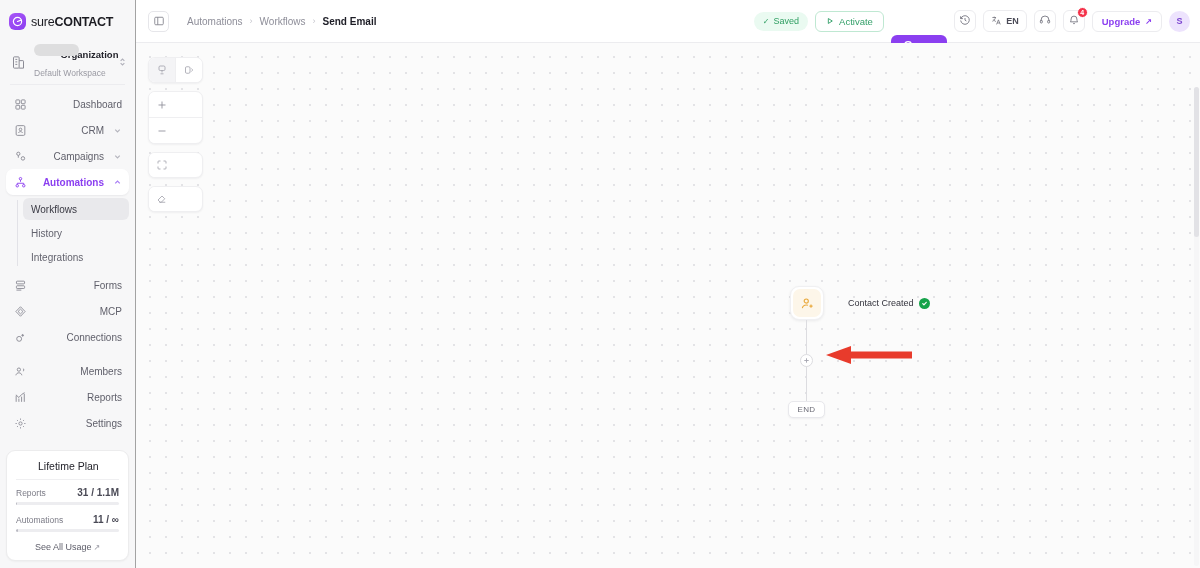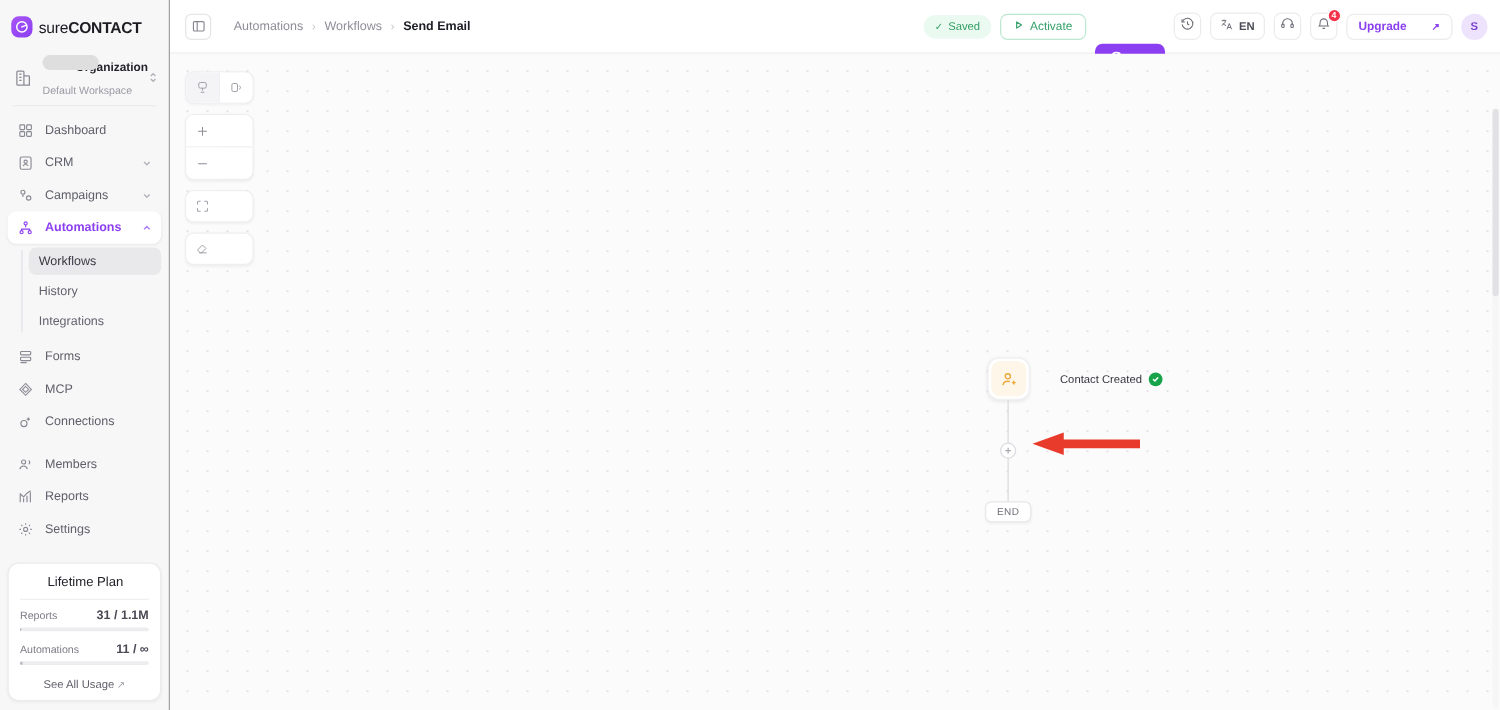--- a/index.html
+++ b/index.html
@@ -63,20 +63,21 @@
   .side-divider { height: 1px; background: #ececef; margin: 3px 10px 6px 10px; }
 
   
   .nav { padding: 0 6px; flex: 0 0 auto; }
   .nav-item {
     display: flex; align-items: center; gap: 9px;
     height: 26px; padding: 0 7px; margin-bottom: 0px;
     border-radius: 7px; cursor: pointer;
     color: #5f5f6a; font-size: 10px;
     position: relative;
+    text-align: right;
   }
   .nav-item + .nav-item { margin-top: 0px; }
   .nav-ico { width: 14px; height: 14px; flex: 0 0 14px; color: #8a8a94; display: flex; align-items: center; justify-content: center; }
   .nav-label { flex: 1; white-space: nowrap; }
   .nav-chev { width: 9px; height: 9px; color: #b4b4bd; display:flex; }
   .nav-item.active {
     background: #ffffff; color: #8b3ff0; font-weight: 600;
     box-shadow: 0 1px 2px rgba(16,16,30,.06);
   }
   .nav-item.active .nav-ico { color: #8b3ff0; }
@@ -169,21 +170,21 @@
     position: absolute; top: -4px; right: -4px;
     min-width: 11px; height: 11px; border-radius: 6px;
     background: #f4324a; color: #fff; font-size: 7px; font-weight: 700;
     display: flex; align-items: center; justify-content: center;
     border: 1.5px solid #fff; padding: 0 2px;
   }
   .btn-upgrade {
     height: 21px; padding: 0 9px; border-radius: 6px;
     border: 1px solid #ececef; background: #fff;
     color: #8b3ff0; font-size: 9.5px; font-weight: 600;
-    display: flex; align-items: center; gap: 20px; cursor: pointer; white-space: nowrap;
+    display: flex; align-items: center; gap: 5px; cursor: pointer; white-space: nowrap;
   }
   .btn-upgrade .ext { font-size: 8px; }
   .avatar {
     width: 21px; height: 21px; border-radius: 50%;
     background: #ede3fd; color: #7b44cf;
     font-size: 9px; font-weight: 600;
     display: flex; align-items: center; justify-content: center; cursor: pointer; flex: 0 0 21px;
   }
 
   

